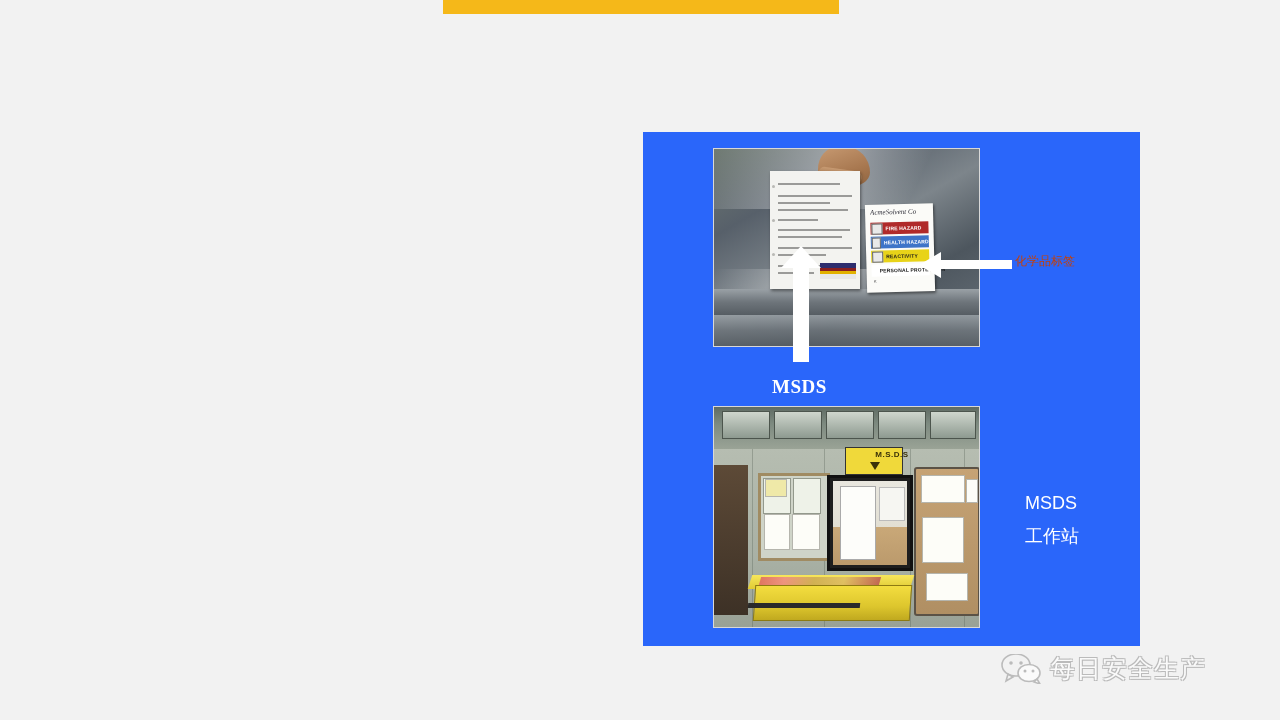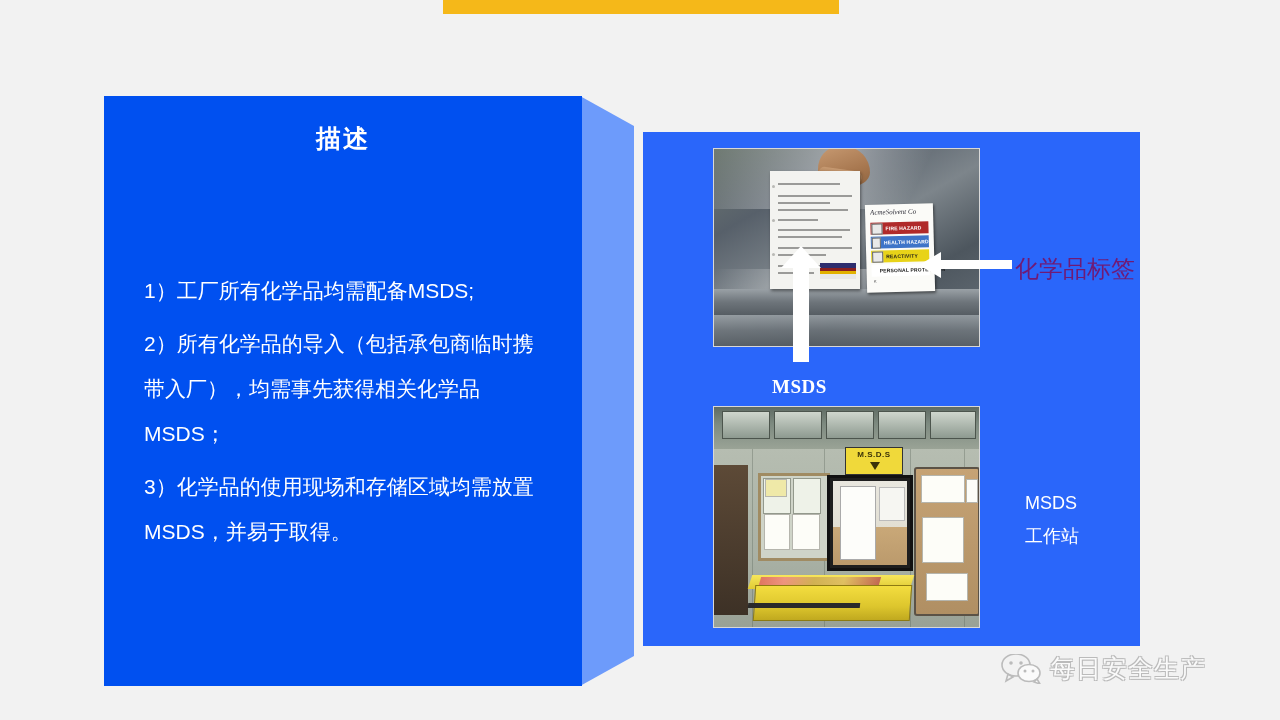--- a/index.html
+++ b/index.html
@@ -247,20 +247,21 @@
     border: 1px solid #333;
   }
   .msds-sign-text {
     position: absolute;
     left: 0; top: 2px; width: 56px;
     text-align: center;
     font-size: 8px;
     font-weight: bold;
     color: #3a3208;
     letter-spacing: 0.5px;
+    padding-left: 18px;
   }
   .msds-sign-arrow {
     position: absolute;
     left: 24px; top: 14px;
     width: 0; height: 0;
     border-left: 5px solid transparent;
     border-right: 5px solid transparent;
     border-top: 8px solid #3a3208;
   }
   .board-frame {
@@ -379,22 +380,22 @@
     left: 772px; top: 376px;
     font-family: "Liberation Serif", "DejaVu Serif", serif;
     font-size: 19px;
     font-weight: bold;
     color: #ffffff;
     letter-spacing: 0.5px;
   }
   .label-chem-tag {
     position: absolute;
     left: 1015px; top: 253px;
-    font-size: 24px;
-    color: #701a75;
+    font-size: 12px;
+    color: #c2410c;
   }
   .label-workstation {
     position: absolute;
     left: 1025px; top: 487px;
     font-size: 18px;
     color: #ffffff;
     line-height: 33px;
   }
 
   
@@ -419,31 +420,20 @@
     letter-spacing: 1px;
   }
 </style>
 </head>
 <body>
 
 <div id="slide">
 
   <div class="title-band"></div>
 
-  <div class="left-panel-wrap">
-    <div class="left-panel-side-shape"></div>
-    <div class="left-panel-face">
-      <div class="left-panel-header">描述</div>
-      <div class="left-panel-body">
-        <p>1）工厂所有化学品均需配备MSDS;</p>
-        <p>2）所有化学品的导入（包括承包商临时携带入厂），均需事先获得相关化学品MSDS；</p>
-        <p>3）化学品的使用现场和存储区域均需放置MSDS，并易于取得。</p>
-      </div>
-    </div>
-  </div>
 
   <div class="right-panel">
 
     <div class="photo photo-top">
       <div class="scene-top">
         <div class="wrap-sheen" style="left:0;top:0;width:265px;height:60px;"></div>
         <div class="wrap-sheen" style="left:0;top:120px;width:265px;height:40px;"></div>
         <div class="pallet-band" style="top:140px;height:26px;"></div>
         <div class="pallet-band" style="top:166px;height:31px;opacity:.85;"></div>
 

